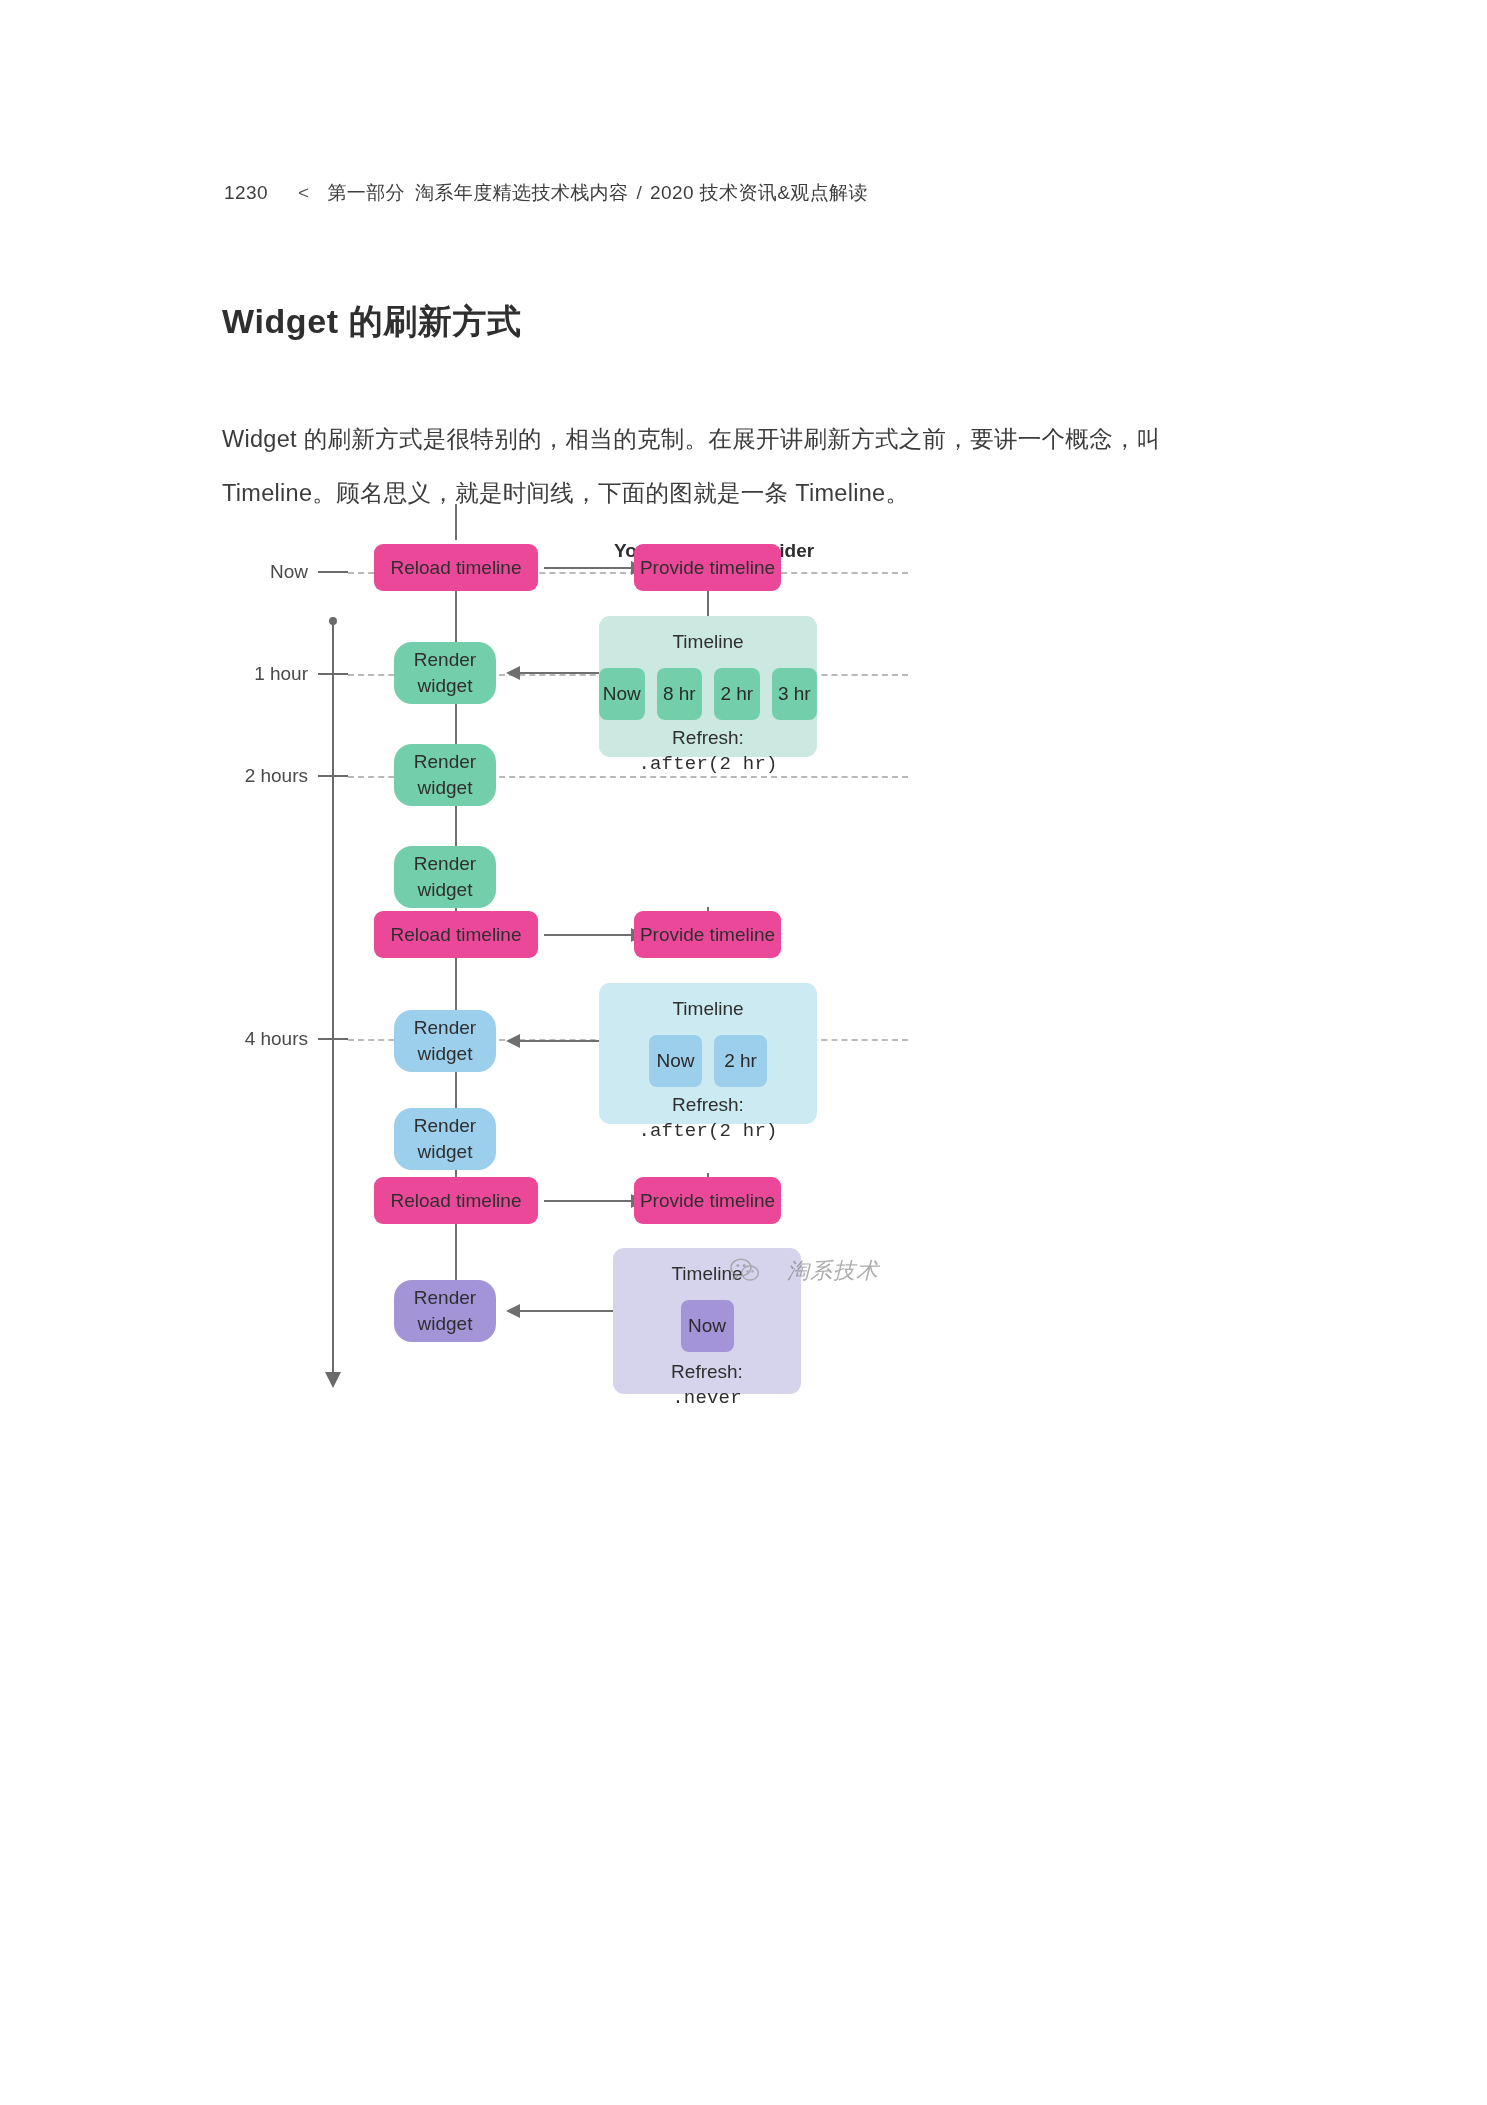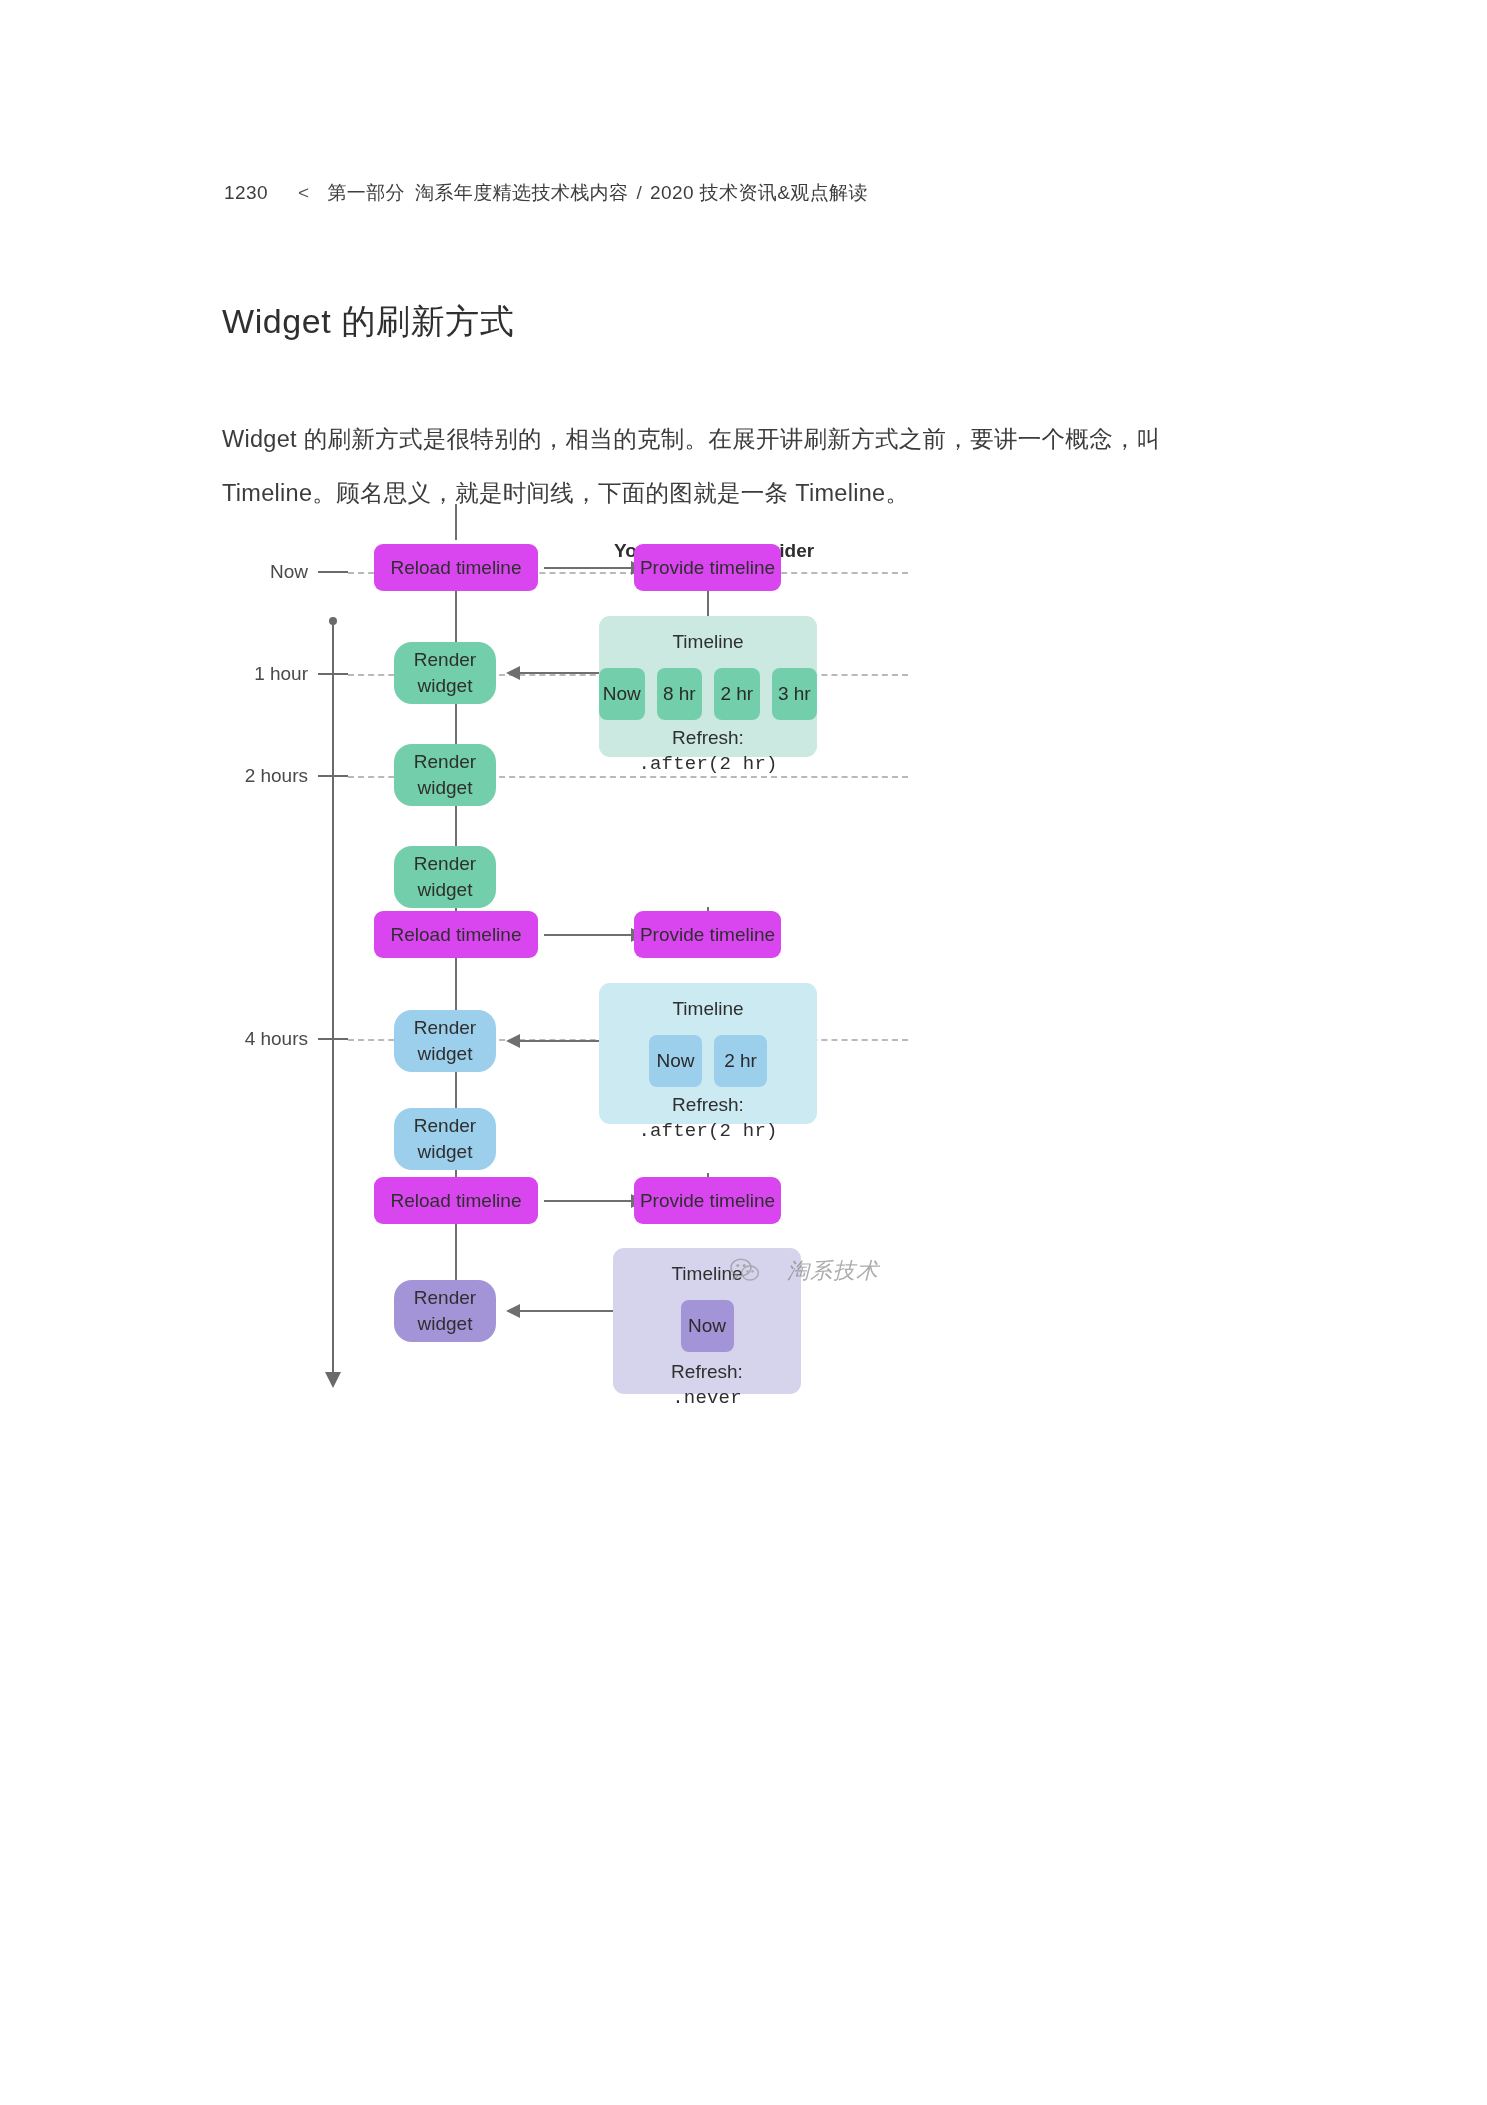--- a/index.html
+++ b/index.html
@@ -34,21 +34,21 @@
   .running-head .chev  { margin-right: 18px; color: #555; }
   .running-head .part  { margin-right: 10px; }
   .running-head .sep   { margin: 0 8px; color: #4a4a4a; }
 
   
   .section-title {
     position: absolute;
     left: 222px;
     top: 276px;
     font-size: 34px;
-    font-weight: 400;
+    font-weight: 700;
     color: #2f2f2f;
     letter-spacing: 0.6px;
     white-space: nowrap;
   }
 
   
   .para {
     position: absolute;
     left: 222px;
     width: 1046px;
@@ -143,21 +143,21 @@
     display: flex;
     align-items: center;
     justify-content: center;
     text-align: center;
     font-size: 19px;
     color: #2f2f2f;
     line-height: 26px;
     border-radius: 8px;
   }
   .box-grey {
-    background: #d946ef;
+    background: #ec4899;
     border-radius: 9px;
   }
   .box-render { border-radius: 18px; }
   .c-green  { background: #73ceab; }
   .c-blue   { background: #9bcfec; }
   .c-purple { background: #a394d8; }
 
   
   .panel {
     position: absolute;

